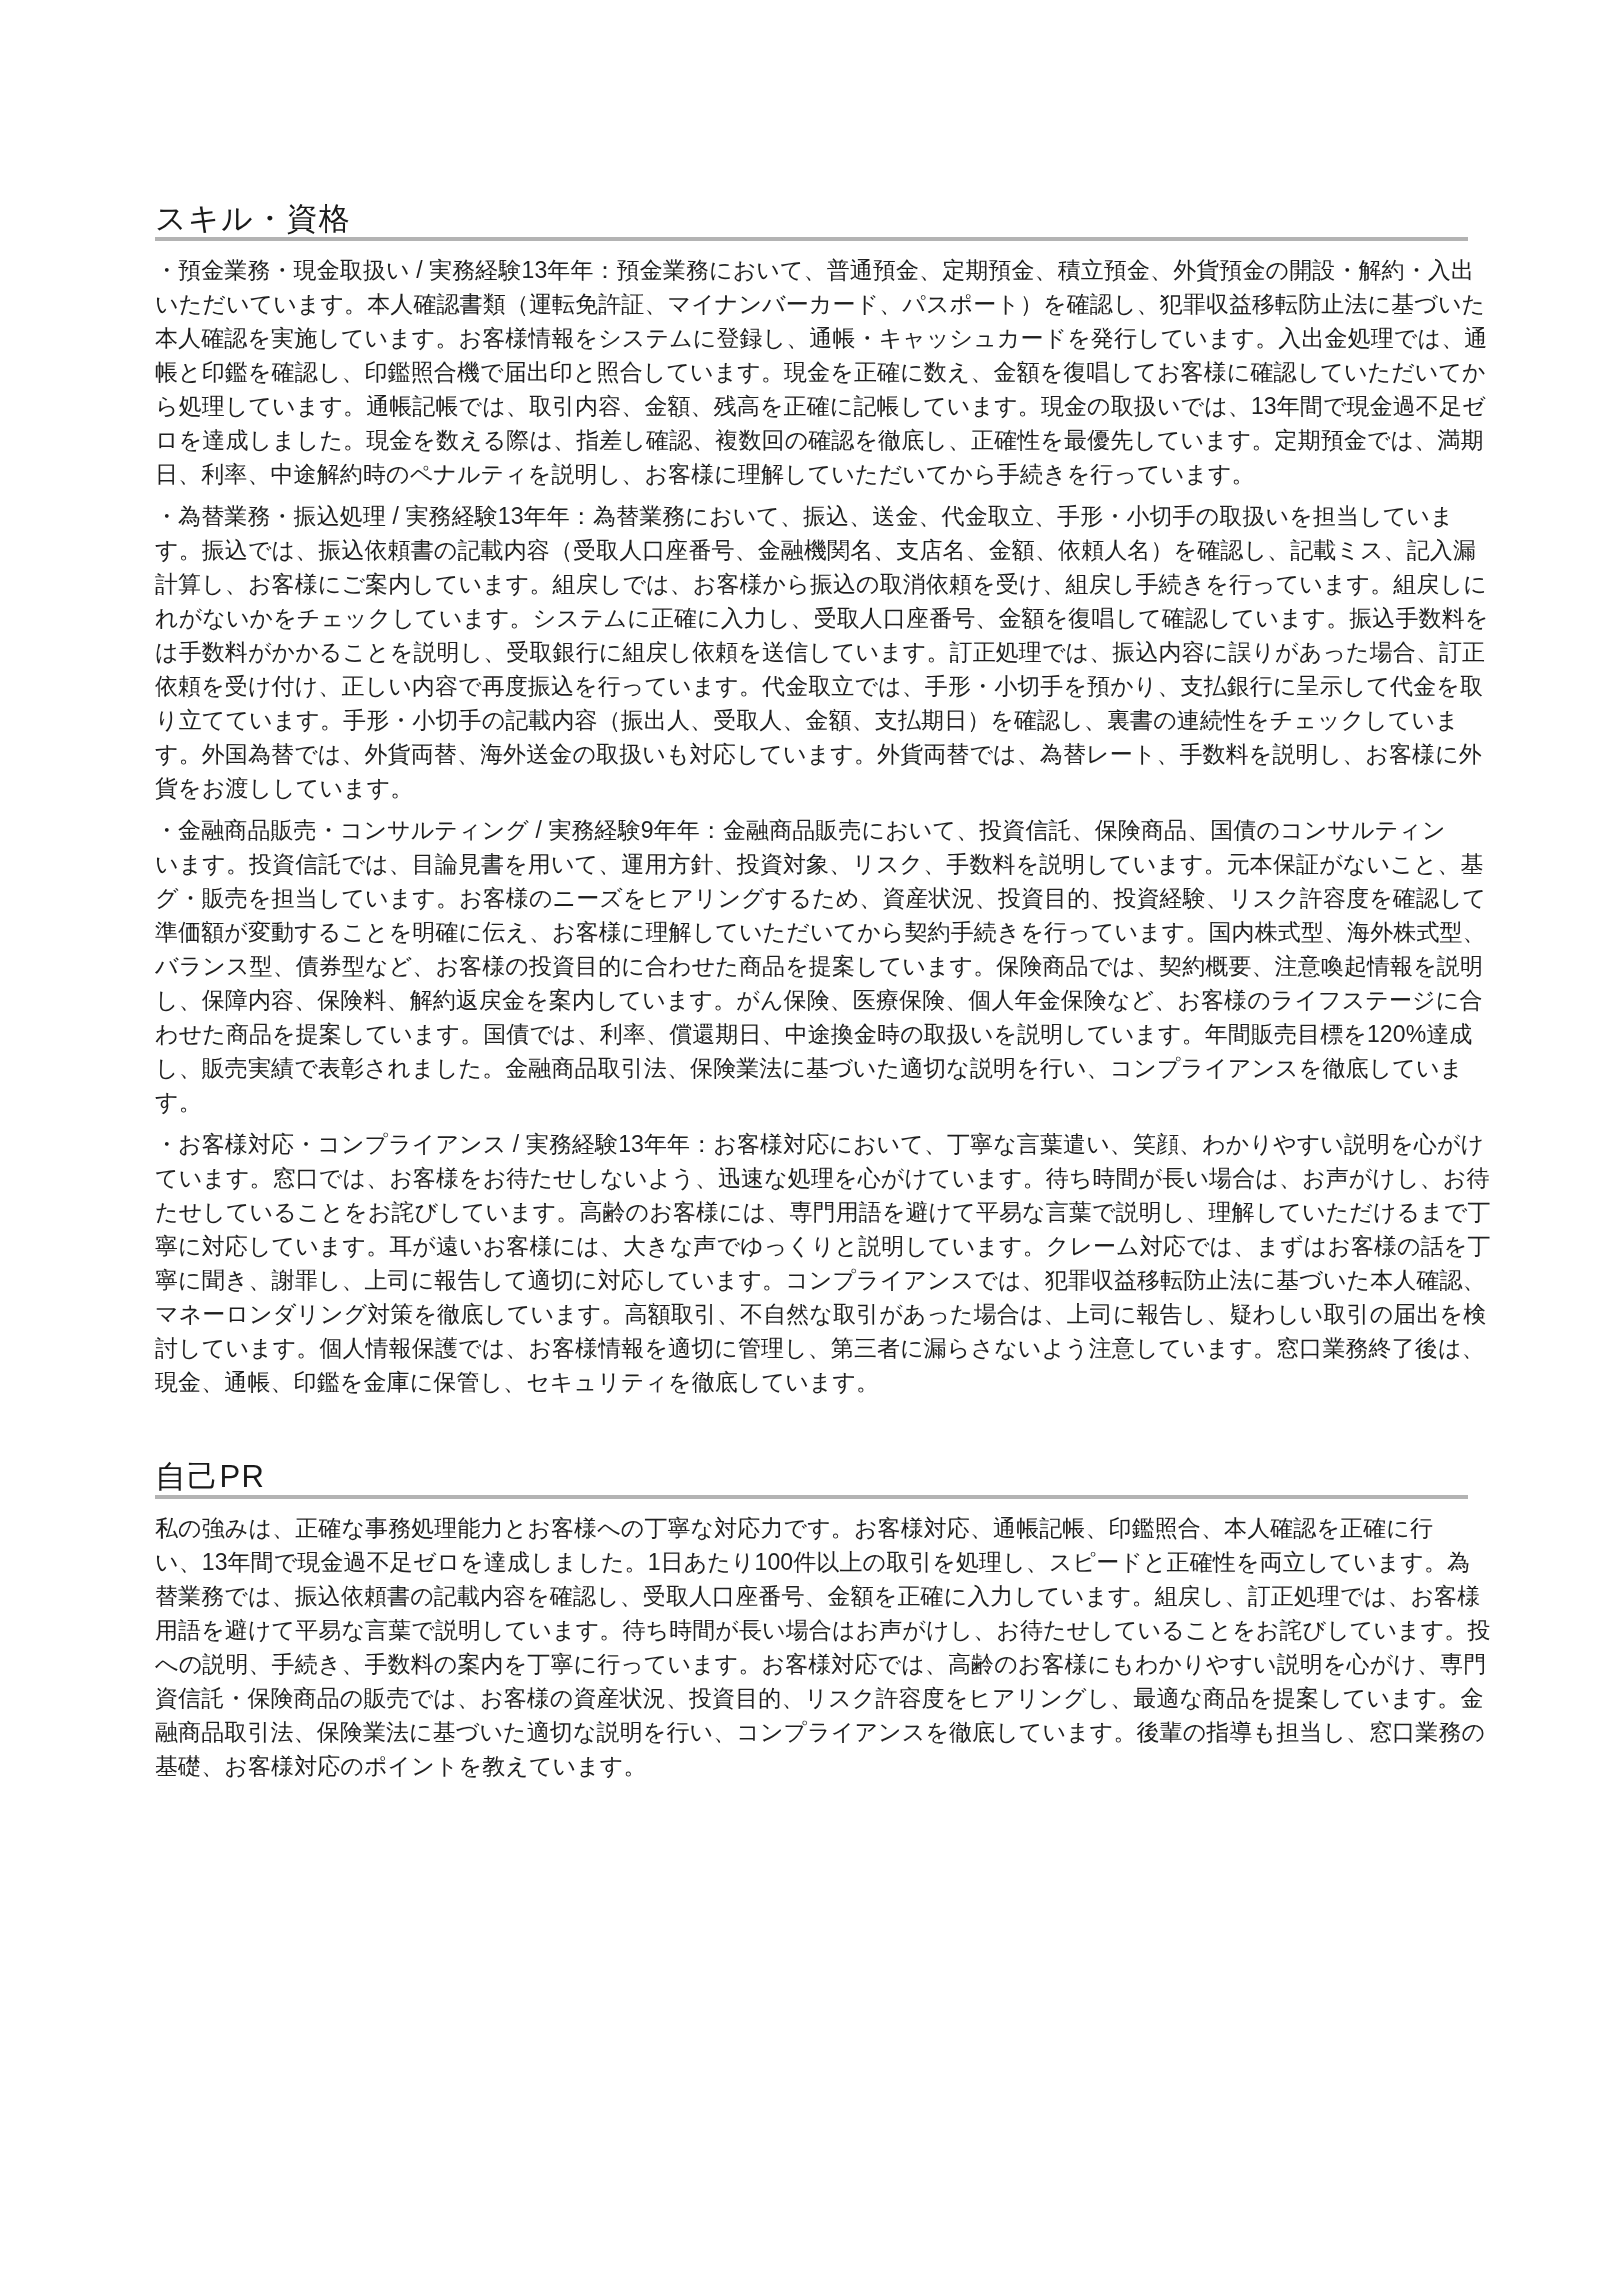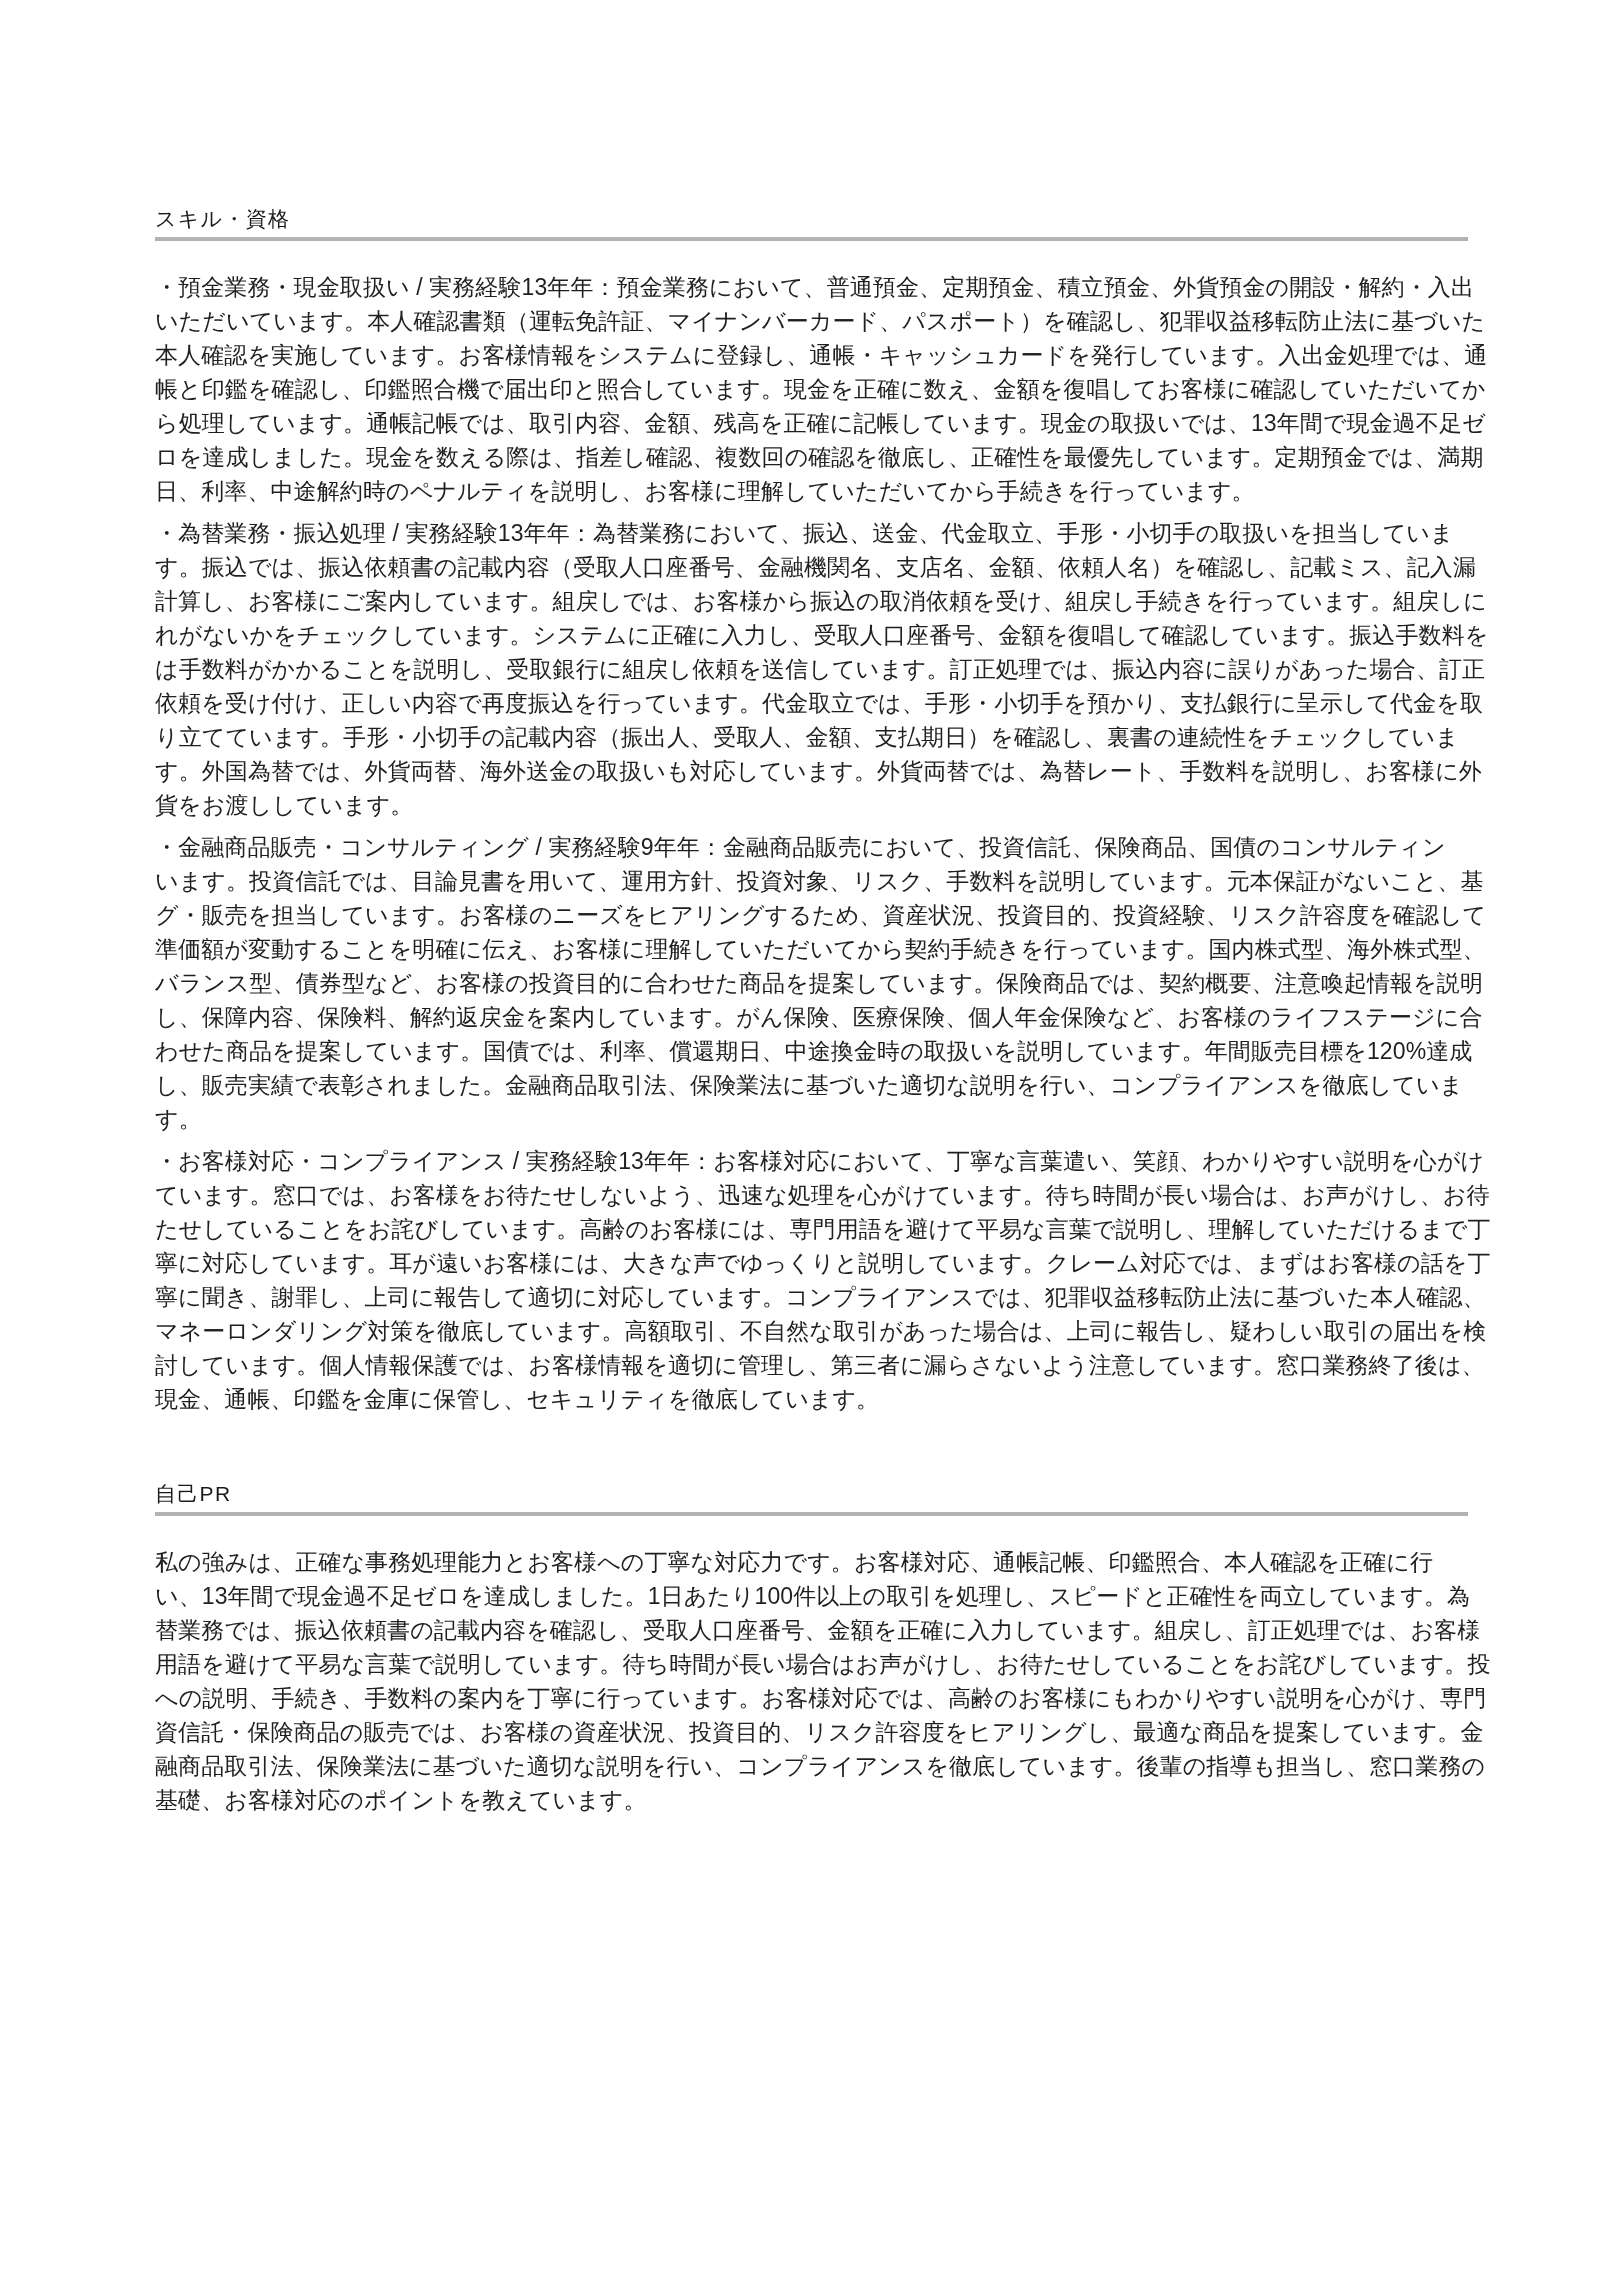--- a/index.html
+++ b/index.html
@@ -14,33 +14,33 @@
     background: #ffffff;
     box-sizing: border-box;
     padding: 201px 155px 0 155px;
     overflow: hidden;
     font-family: "Liberation Sans", "DejaVu Sans", sans-serif;
   }
   .section { display: block; }
   .section + .section { margin-top: 60px; }
   .section-heading {
     margin: 0;
-    font-size: 21px;
+    font-size: 31px;
     line-height: 35px;
     font-weight: 400;
     color: #1a1a1a;
     letter-spacing: 1.3px;
     white-space: nowrap;
   }
   .rule {
     height: 4.6px;
     background: #b3b3b3;
     margin: 0.7px 0 0 0;
   }
-  .paras { margin-top: 29px; }
+  .paras { margin-top: 12px; }
   .para { margin: 0 0 7.9px 0; }
   .text-line {
     font-size: 23px;
     line-height: 34px;
     color: #1f1f1f;
     letter-spacing: 0.1px;
     white-space: nowrap;
   }
 </style>
 </head>

